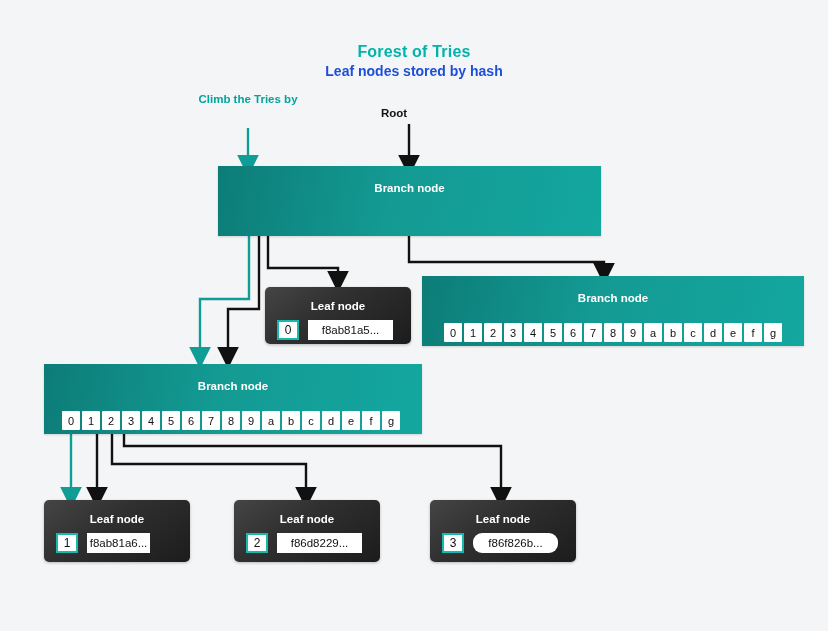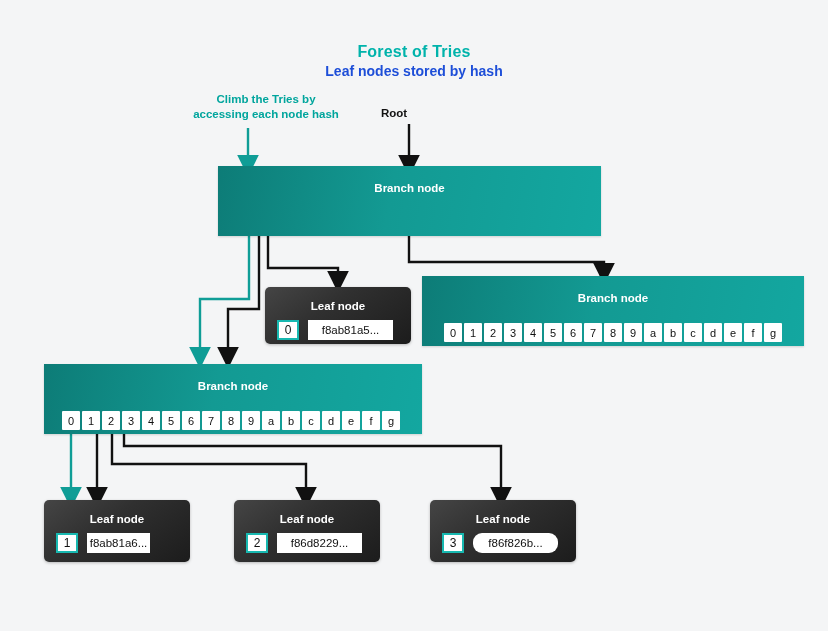--- a/index.html
+++ b/index.html
@@ -140,23 +140,22 @@
   }
 </style>
 </head>
 <body>
 
 <div id="canvas">
 
   <div class="title" style="top:43px;">Forest of Tries</div>
   <div class="subtitle" style="top:63px;">Leaf nodes stored by hash</div>
 
-  <div class="annot teal" style="left:176px; top:92px; width:180px;">
+  <div class="annot teal" style="left:158px; top:92px; width:180px;">
     <div>Climb the Tries by</div>
-    <div>accessing each node hash</div>
   </div>
   <div class="annot dark" style="left:364px; top:106px; width:60px;">
     <div>Root</div>
   </div>
 
   <svg id="svg-layer" viewBox="0 0 828 631" xmlns="http://www.w3.org/2000/svg">
     <defs>
       <marker id="arrow-dark" markerWidth="9" markerHeight="9" refX="1.2" refY="4.5" orient="auto" markerUnits="strokeWidth">
         <path d="M0,0 L9,4.5 L0,9 z" fill="#111111"></path>
       </marker>

